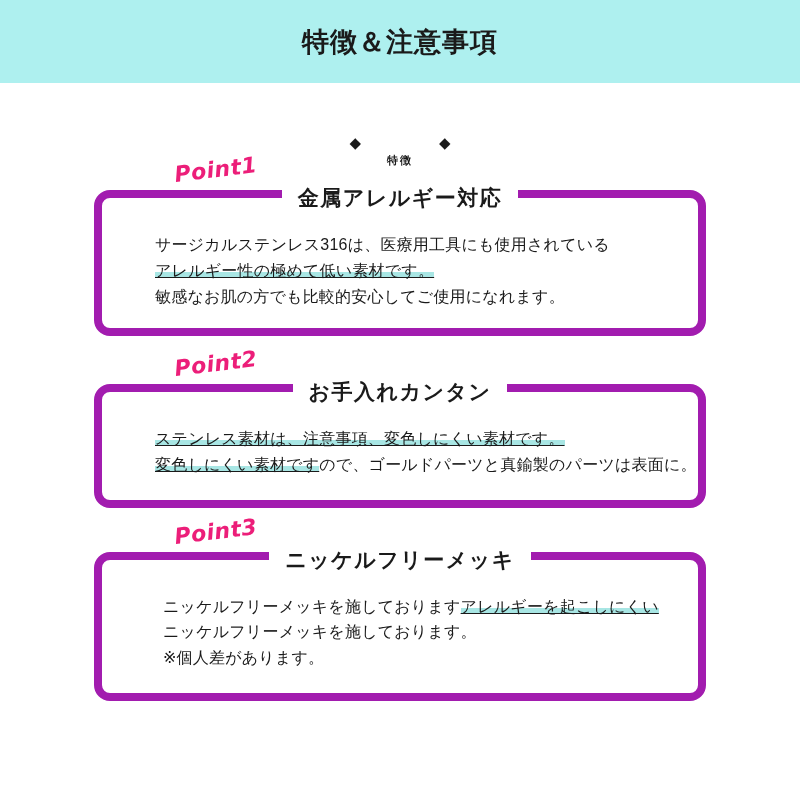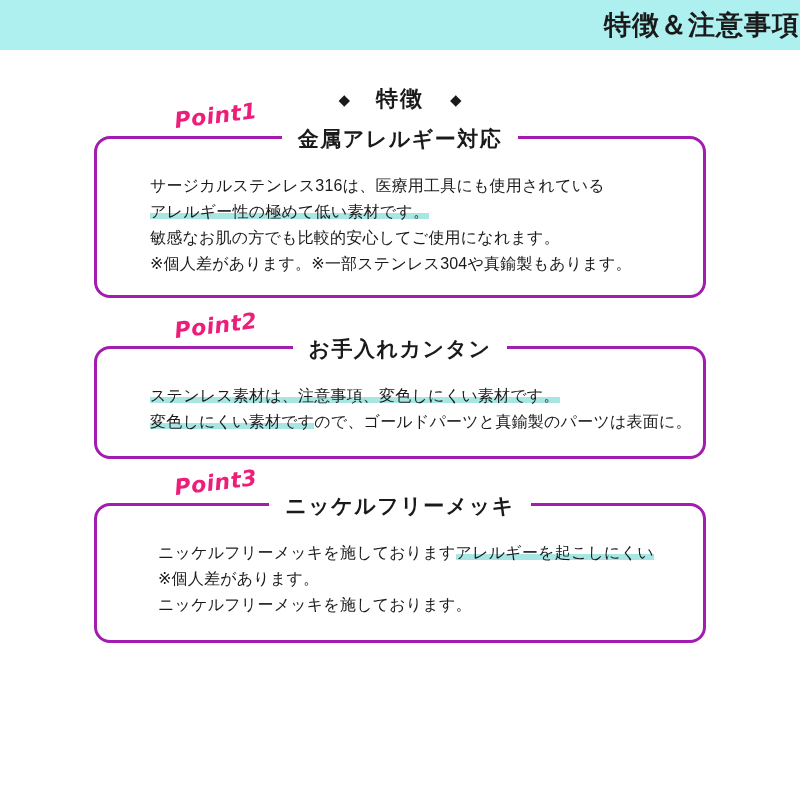--- a/index.html
+++ b/index.html
@@ -18,25 +18,25 @@
   .page {
     position: relative;
     width: 800px;
     height: 800px;
     box-sizing: border-box;
   }
 
   
   .header-band {
     width: 800px;
-    height: 50px;
+    height: 83px;
     background: #aef0ef;
     display: flex;
     align-items: center;
-    justify-content: flex-end;
+    justify-content: center;
   }
   .header-title {
     font-size: 27px;
     font-weight: bold;
     letter-spacing: 1px;
     color: #1a1a1a;
   }
 
   
   .section-heading {
@@ -45,24 +45,25 @@
     align-items: center;
     justify-content: center;
     gap: 26px;
   }
   .diamond {
     font-size: 15px;
     color: #1a1a1a;
     line-height: 1;
   }
   .section-heading-label {
-    font-size: 22px;
+    font-size: 11px;
     font-weight: bold;
     letter-spacing: 2px;
     color: #1a1a1a;
+    margin-top: 36px;
   }
 
   
   .points {
     margin-top: 22px;
     padding: 0 0 0 0;
   }
   .point-block {
     position: relative;
     width: 612px;
@@ -81,21 +82,21 @@
     font-size: 22px;
     color: #ec1e79;
     letter-spacing: 0.5px;
     transform: rotate(-7deg);
     transform-origin: left bottom;
     white-space: nowrap;
   }
 
   .card {
     position: relative;
-    border: 3px solid #a21caf;
+    border: 8px solid #a21caf;
     border-radius: 16px;
     box-sizing: border-box;
     padding: 34px 26px 22px 26px;
   }
 
   .card-title-wrap {
     position: absolute;
     top: -14px;
     left: 0;
     width: 100%;
@@ -116,20 +117,21 @@
   .card-body {
     font-size: 16px;
     line-height: 1.62;
     letter-spacing: 0.2px;
     color: #1a1a1a;
   }
   .card-body .line { white-space: nowrap; margin-left: 27px; }
 
   .hl {
     background: linear-gradient(transparent 58%, #a8e6e4 58%, #a8e6e4 96%, transparent 96%);
+    text-decoration: underline;
   }
 
   .b1 .card { min-height: 140px; padding-bottom: 18px; }
   .b2 .card { min-height: 94px; }
   .b3 .card { min-height: 118px; padding-left: 34px; }
 </style>
 </head>
 <body>
 
 <div class="page">
@@ -155,23 +157,20 @@
         <div class="card-body">
           <div class="line">
             <span>サージカルステンレス316は、医療用工具にも使用されている</span>
           </div>
           <div class="line">
             <span class="hl">アレルギー性の極めて低い素材です。</span>
           </div>
           <div class="line">
             <span>敏感なお肌の方でも比較的安心してご使用になれます。</span>
           </div>
-          <div class="line">
-            <span>※個人差があります。※一部ステンレス304や真鍮製もあります。</span>
-          </div>
         </div>
       </div>
     </div>
 
     <div class="point-block b2">
       <div class="point-badge">Point2</div>
       <div class="card">
         <div class="card-title-wrap">
           <span class="card-title">お手入れカンタン</span>
         </div>
@@ -190,23 +189,23 @@
       <div class="point-badge">Point3</div>
       <div class="card">
         <div class="card-title-wrap">
           <span class="card-title">ニッケルフリーメッキ</span>
         </div>
         <div class="card-body">
           <div class="line">
             <span>ニッケルフリーメッキを施しております</span><span class="hl">アレルギーを起こしにくい</span>
           </div>
           <div class="line">
+            <span>ニッケルフリーメッキを施しております。</span>
+          </div>
+          <div class="line">
             <span>※個人差があります。</span>
-          </div>
-          <div class="line">
-            <span>ニッケルフリーメッキを施しております。</span>
           </div>
         </div>
       </div>
     </div>
 
   </div>
 </div>
 
 </body></html>

